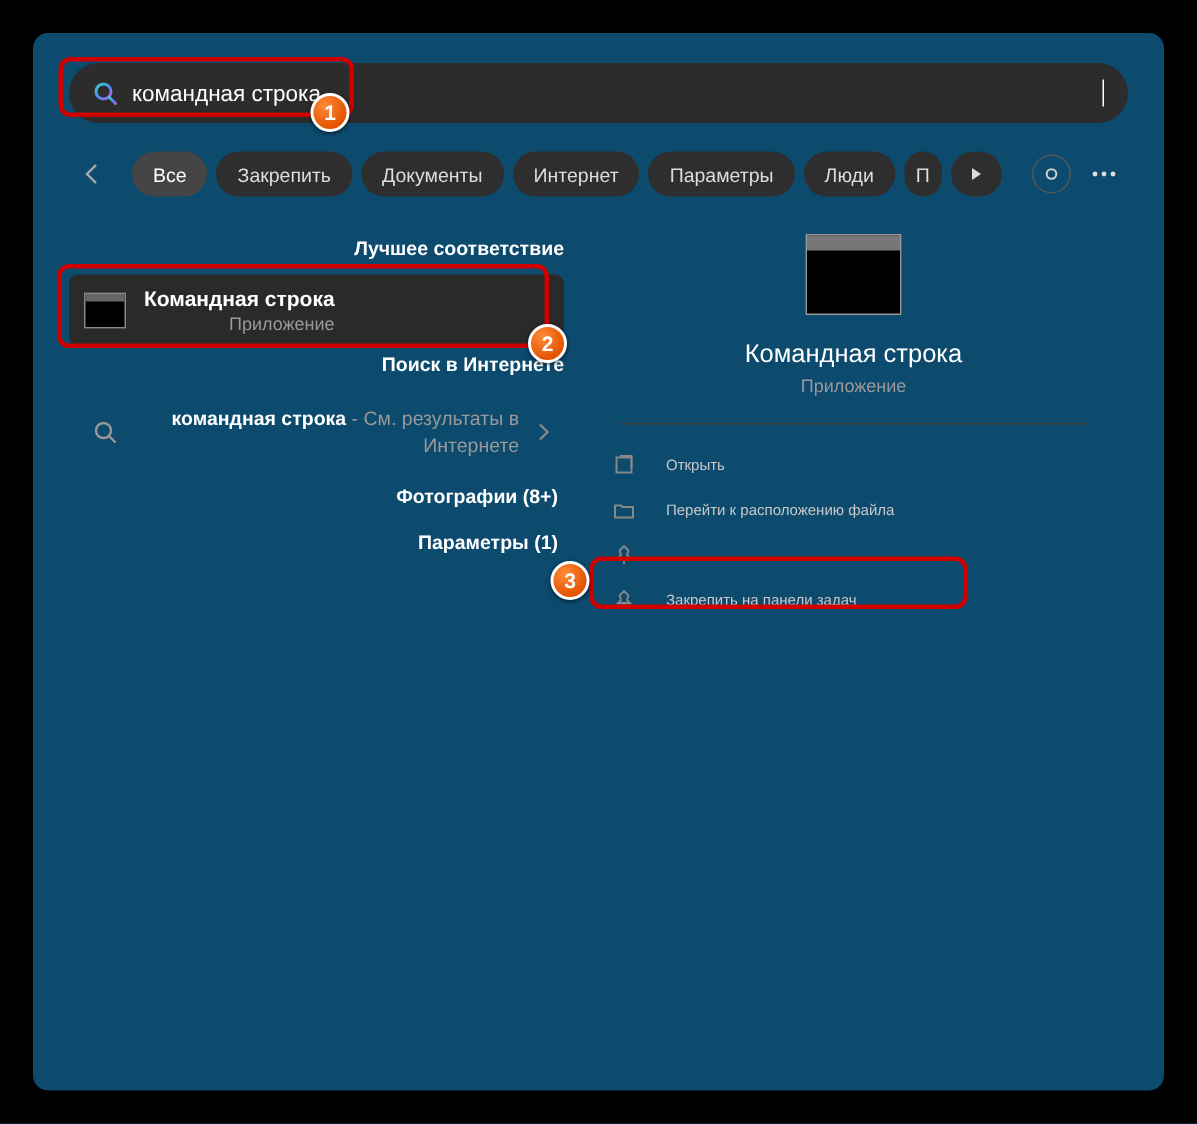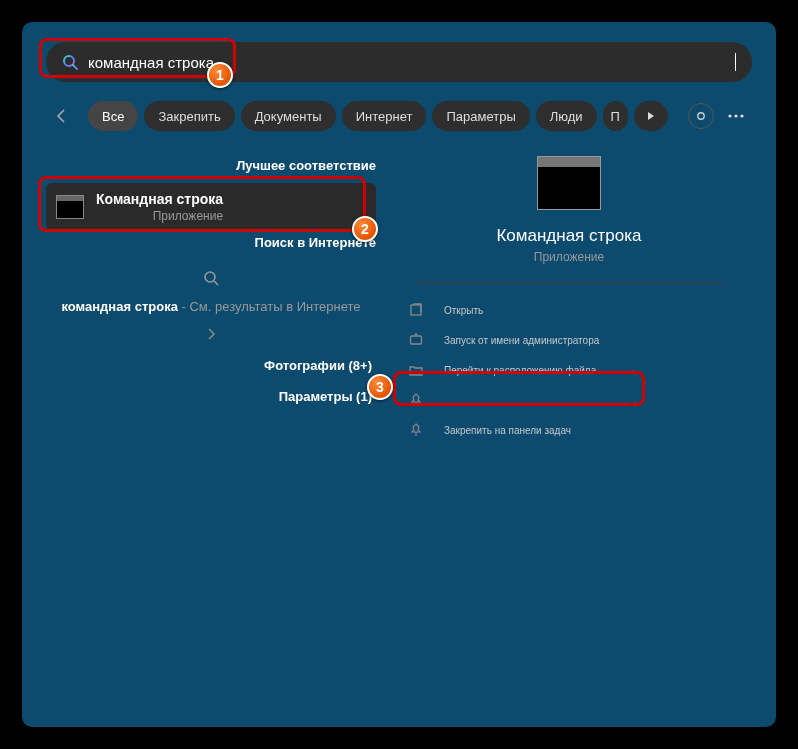--- a/index.html
+++ b/index.html
@@ -118,21 +118,20 @@
   .result-title { font-size: 14px; font-weight: 600; }
   .result-sub { font-size: 12px; color: #999; }
 
   .web-item {
     display: flex;
     align-items: center;
     gap: 12px;
     padding: 10px;
     border-radius: 6px;
     position: relative;
-    flex-direction: column;
   }
   .web-icon { width:28px; display:flex; justify-content:center; }
   .web-text { flex:1; font-size: 13px; line-height: 1.35; }
   .web-text .hl { color: #fff; font-weight: 600; }
   .web-text .tail { color: #999; }
   .chev { color: #888; font-size: 14px; }
 
   .cat-row {
     font-size: 13px;
     font-weight: 600;
@@ -316,29 +315,20 @@
 
         <div class="action-list">
           <div class="action">
             <span class="aicon">
               <svg width="14" height="14" viewBox="0 0 14 14">
                   <rect x="2" y="2" width="10" height="10" fill="none" stroke="#888" stroke-width="1.3"></rect>
                   <path d="M5 2v-1h7v7h-1" fill="none" stroke="#888" stroke-width="1.3"></path>
                 </svg>
             </span>
             <span>Открыть</span>
-          </div>
-          <div class="action">
-            <span class="aicon">
-              <svg width="14" height="14" viewBox="0 0 14 14">
-                  <rect x="1.5" y="3" width="11" height="8" rx="1" fill="none" stroke="#888" stroke-width="1.3"></rect>
-                  <path d="M7 0l2 2H5z" fill="#888"></path>
-                </svg>
-            </span>
-            <span>Запуск от имени администратора</span>
           </div>
           <div class="action">
             <span class="aicon">
               <svg width="14" height="14" viewBox="0 0 14 14">
                   <path d="M1 4h4l1 1h7v7H1z" fill="none" stroke="#888" stroke-width="1.3"></path>
                 </svg>
             </span>
             <span>Перейти к расположению файла</span>
           </div>
           <div class="action">

